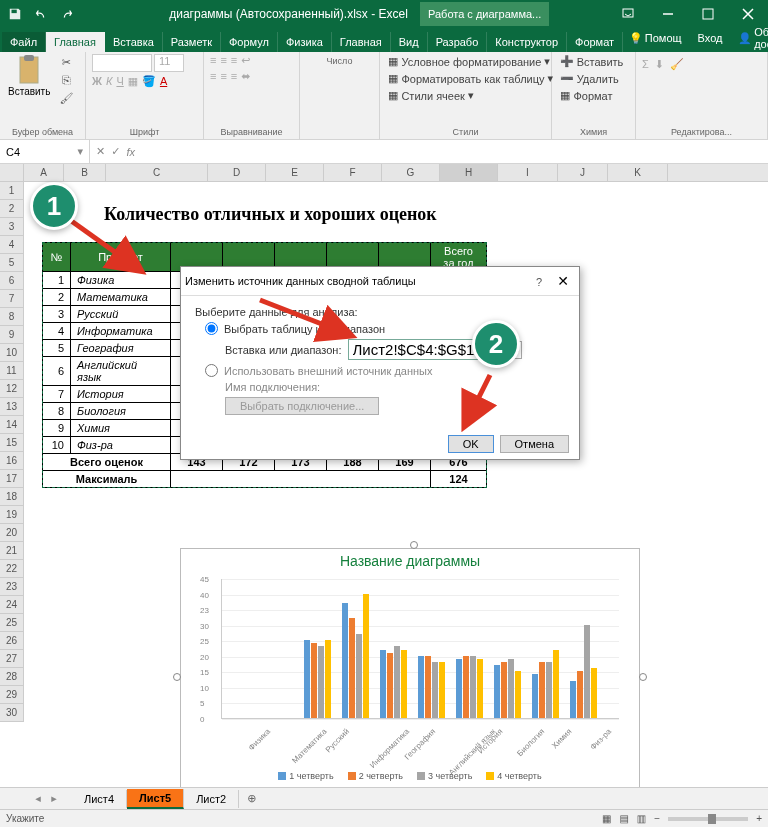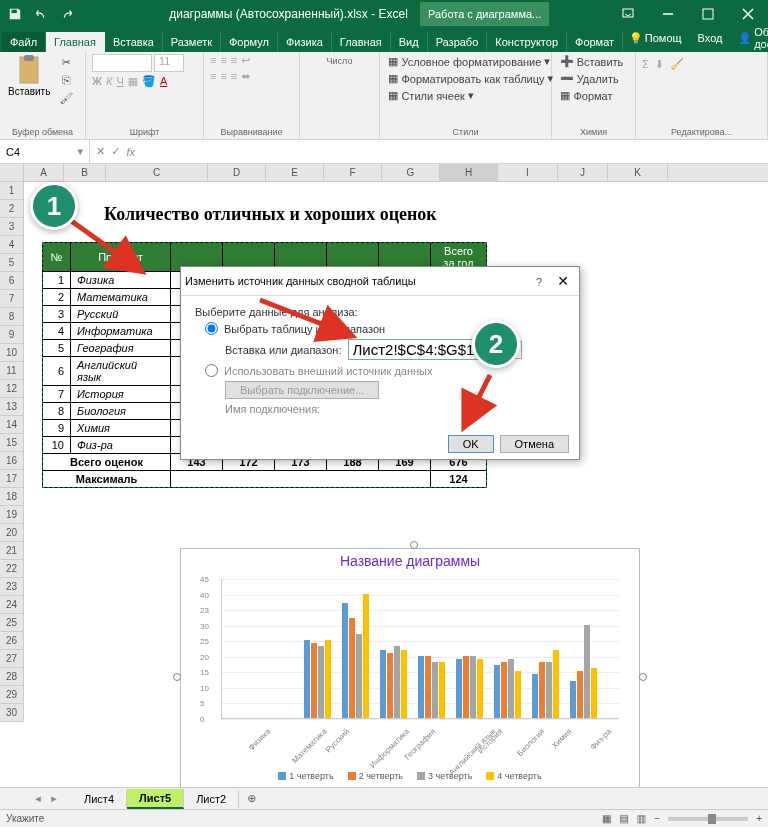--- a/index.html
+++ b/index.html
@@ -59,21 +59,21 @@
 .data-table td.subj { font-style: italic; text-align: left; width: 100px; }
 .data-table td.rownum { text-align: right; width: 28px; }
 .data-table tr.total td { font-weight: bold; text-align: center; }
 .data-table tr.total td:first-child { text-align: center; }
 .marching { outline: 1.5px dashed #0b6a3f; outline-offset: -1px; }
 
 
 .chart-container { position: absolute; left: 180px; top: 548px; width: 460px; height: 250px; background: #fff; border: 1px solid #bbb; }
 .chart-container .handles { position: absolute; inset: -4px; pointer-events: none; }
 .chart-container .handle { position: absolute; width: 8px; height: 8px; background: #fff; border: 1px solid #888; border-radius: 50%; }
-.chart-title { text-align: center; font-size: 14px; color: #6d28d9; padding: 4px; }
+.chart-title { text-align: center; font-size: 14px; color: #15803d; padding: 4px; }
 .chart-plot { position: relative; height: 140px; margin: 6px 20px 0 40px; border-left: 1px solid #ccc; border-bottom: 1px solid #ccc; }
 .chart-plot .grid-line { position: absolute; left: 0; right: 0; border-top: 1px solid #eee; }
 .chart-plot .ylabel { position: absolute; left: -22px; font-size: 8px; color: #888; transform: translateY(-50%); }
 .bars-group { position: absolute; bottom: 0; display: flex; gap: 1px; align-items: flex-end; }
 .bars-group .bar { width: 6px; }
 .xlabels { position: relative; height: 50px; margin-left: 40px; }
 .xlabels .xl { position: absolute; font-size: 8px; color: #888; transform: rotate(-45deg); transform-origin: top right; white-space: nowrap; }
 .legend { display: flex; justify-content: center; gap: 14px; font-size: 9px; color: #595959; padding: 2px; }
 .legend .li { display: flex; align-items: center; gap: 3px; text-align: right; }
 .legend .sw { width: 8px; height: 8px; }
@@ -93,21 +93,21 @@
 .range-btn { width: 18px; height: 18px; border: 1px solid #aaa; display: inline-flex; align-items: center; justify-content: center; cursor: pointer; }
 
 
 .callout { position: absolute; width: 48px; height: 48px; border-radius: 50%; background: #1e8e6e; border: 3px solid #fff; color: #fff; font-size: 26px; font-weight: bold; display: flex; align-items: center; justify-content: center; box-shadow: 0 2px 6px rgba(0,0,0,0.3); z-index: 100; }
 .arrow { position: absolute; z-index: 60; pointer-events: none; }
 
 
 .sheettabs { position: absolute; bottom: 18px; left: 0; right: 0; height: 22px; background: #f1f1f1; border-top: 1px solid #ccc; display: flex; align-items: center; padding-left: 30px; gap: 0; }
 .sheettabs .navbtn { width: 16px; text-align: center; color: #888; cursor: pointer; }
 .sheettabs .stab { padding: 3px 12px; font-size: 11px; border-right: 1px solid #ccc; background: #f1f1f1; cursor: pointer; }
-.sheettabs .stab.active { background: #bef264; border-bottom: 2px solid #0b6a3f; font-weight: bold; }
+.sheettabs .stab.active { background: #f97316; border-bottom: 2px solid #0b6a3f; font-weight: bold; }
 .sheettabs .addtab { padding: 0 8px; cursor: pointer; color: #666; }
 
 
 .statusbar { position: absolute; bottom: 0; left: 0; right: 0; height: 18px; background: #f1f1f1; border-top: 1px solid #ccc; display: flex; align-items: center; padding: 0 6px; font-size: 10px; color: #555; justify-content: space-between; }
 .statusbar .right { display: flex; align-items: center; gap: 8px; }
 .zoom-slider { width: 80px; height: 4px; background: #ccc; position: relative; }
 .zoom-slider .thumb { position: absolute; left: 50%; top: -3px; width: 8px; height: 10px; background: #888; }
 
 svg { display: block; }
 </style>
@@ -618,25 +618,25 @@
           <svg width="12" height="12">
             <rect x="1" y="1" width="10" height="6" fill="#fff" stroke="#c00"></rect>
             <rect x="1" y="4" width="10" height="3" fill="#c00"></rect>
           </svg>
         </span>
     </div>
     <div class="row" style="padding-left:10px">
       <input type="radio" style="">
       <label style="color:#888">Использовать внешний источник данных</label>
     </div>
+    <div class="row" style="padding-left:30px;color:#888">
+      <span>Имя подключения:</span>
+    </div>
     <div class="row" style="padding-left:30px">
       <button class="graybtn" disabled="">Выбрать подключение...</button>
-    </div>
-    <div class="row" style="padding-left:30px;color:#888">
-      <span>Имя подключения:</span>
     </div>
   </div>
   <div class="dbtns">
     <button class="graybtn" style="border-color:#4a90d9">OK</button>
     <button class="graybtn">Отмена</button>
   </div>
 </div>
 
 <div class="callout" style="left:30px;top:182px">1</div>
 <div class="callout" style="left:472px;top:320px">2</div>

